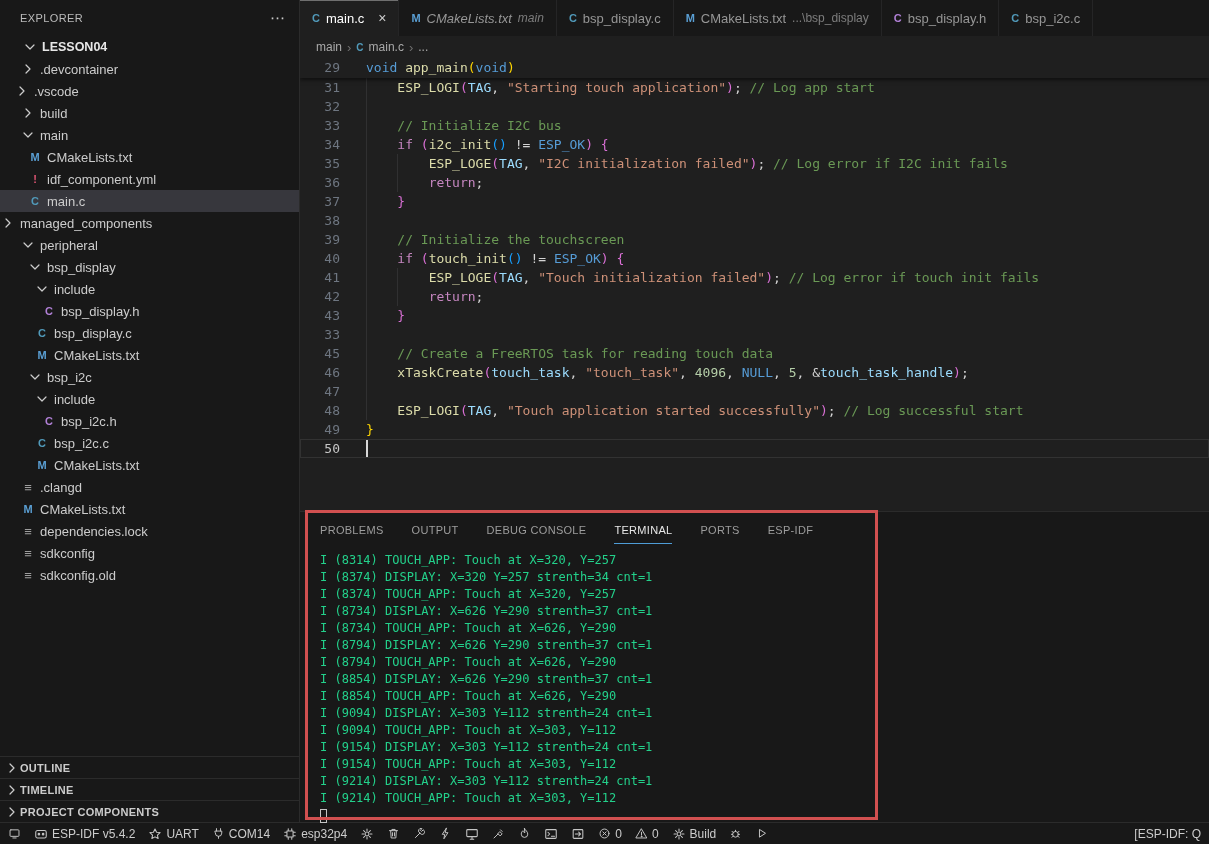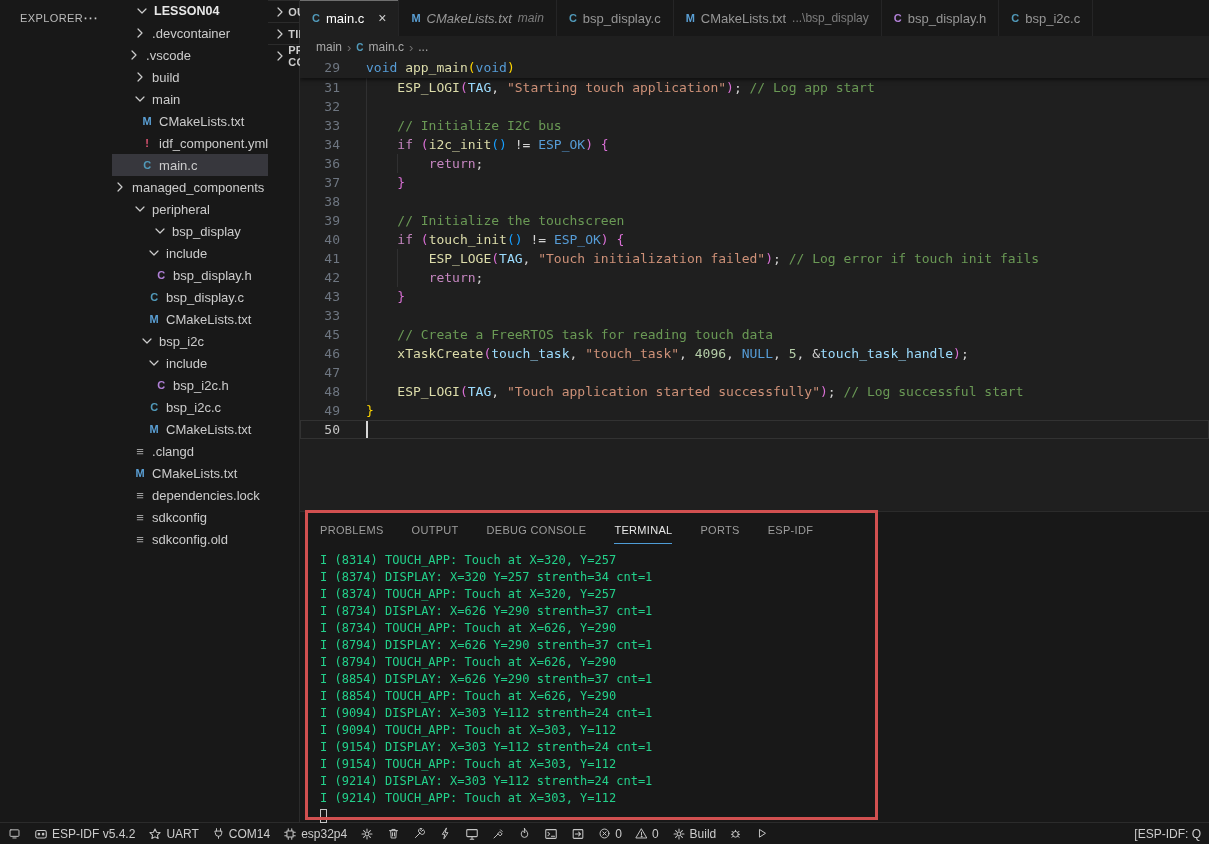--- a/index.html
+++ b/index.html
@@ -2,21 +2,21 @@
 <html><head>
 <meta charset="utf-8">
 <style>
   * { box-sizing: border-box; margin: 0; padding: 0; }
   html,body { width:1209px; height:844px; overflow:hidden; background:#1f1f1f;
     font-family:"Liberation Sans", sans-serif; color:#cccccc; }
   .app { position:relative; display:flex; width:1209px; height:822px; }
 
   
   .sidebar { width:300px; background:#181818; border-right:1px solid #2b2b2b;
-    display:flex; flex-direction:row; flex:none; }
+    display:flex; flex-direction:column; flex:none; }
   .sidebar-header { height:36px; display:flex; align-items:center; justify-content:space-between;
     padding:0 14px 0 20px; flex:none; }
   .sidebar-title { font-size:11px; color:#bbbbbb; letter-spacing:.4px; }
   .sidebar-actions { color:#cccccc; font-size:15px; cursor:pointer; }
   .tree { flex:none; }
   .tree-row { height:22px; display:flex; align-items:center; font-size:13px; color:#cccccc;
     cursor:pointer; white-space:nowrap; }
   .tree-row.selected { background:#37373d; }
   .tree-row.root { font-weight:bold; font-size:12.5px; color:#e7e7e7; }
   .chev { width:16px; height:16px; flex:none; display:flex; align-items:center; justify-content:center; }
@@ -154,21 +154,21 @@
           <span class="tree-label">managed_components</span>
         </div>
         <div class="tree-row" style="padding-left: 20px;">
           <span class="chev">
             <svg width="16" height="16" viewBox="0 0 16 16" fill="none" stroke-width="1.2" stroke-linecap="round" stroke-linejoin="round">
               <path d="M4 6l4 4 4-4"></path>
             </svg>
           </span>
           <span class="tree-label">peripheral</span>
         </div>
-        <div class="tree-row" style="padding-left: 40px; text-align: right;">
+        <div class="tree-row" style="padding-left: 27px; text-align: right;">
           <span class="chev">
             <svg width="16" height="16" viewBox="0 0 16 16" fill="none" stroke-width="1.2" stroke-linecap="round" stroke-linejoin="round">
               <path d="M4 6l4 4 4-4"></path>
             </svg>
           </span>
           <span class="tree-label">bsp_display</span>
         </div>
         <div class="tree-row" style="padding-left: 34px;">
           <span class="chev">
             <svg width="16" height="16" viewBox="0 0 16 16" fill="none" stroke-width="1.2" stroke-linecap="round" stroke-linejoin="round">
@@ -324,20 +324,26 @@
           <span class="lnum">33</span>
           <span class="codetxt"><span class="tok-pl">    </span><span class="tok-cmt">// Initialize I2C bus</span></span>
           <div class="iguide" style="left: 66px;"></div>
         </div>
         <div class="code-row">
           <span class="lnum">34</span>
           <span class="codetxt"><span class="tok-pl">    </span><span class="tok-ctrl">if</span><span class="tok-pl"> </span><span class="tok-b2">(</span><span class="tok-fn">i2c_init</span><span class="tok-b3">()</span><span class="tok-pl"> != </span><span class="tok-kw">ESP_OK</span><span class="tok-b2">)</span><span class="tok-pl"> </span><span class="tok-b2">{</span></span>
           <div class="iguide" style="left: 66px;"></div>
         </div>
         <div class="code-row">
+          <span class="lnum">35</span>
+          <span class="codetxt"><span class="tok-pl">        </span><span class="tok-fn">ESP_LOGE</span><span class="tok-b2">(</span><span class="tok-var">TAG</span><span class="tok-pl">, </span><span class="tok-str">"I2C initialization failed"</span><span class="tok-b2">)</span><span class="tok-pl">; </span><span class="tok-cmt">// Log error if I2C init fails</span></span>
+          <div class="iguide" style="left: 66px;"></div>
+          <div class="iguide" style="left: 97px;"></div>
+        </div>
+        <div class="code-row">
           <span class="lnum">36</span>
           <span class="codetxt"><span class="tok-pl">        </span><span class="tok-ctrl">return</span><span class="tok-pl">;</span></span>
           <div class="iguide" style="left: 66px;"></div>
           <div class="iguide" style="left: 97px;"></div>
         </div>
         <div class="code-row">
           <span class="lnum">37</span>
           <span class="codetxt"><span class="tok-pl">    </span><span class="tok-b2">}</span></span>
           <div class="iguide" style="left: 66px;"></div>
         </div>

